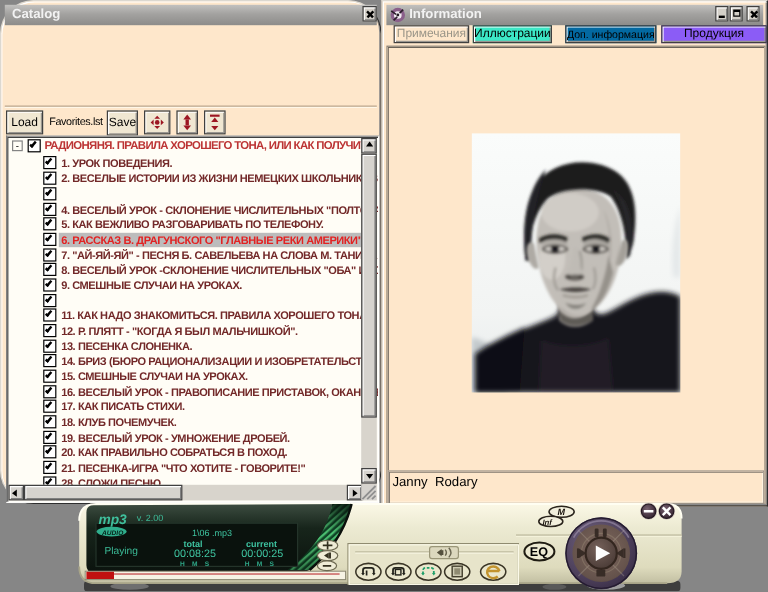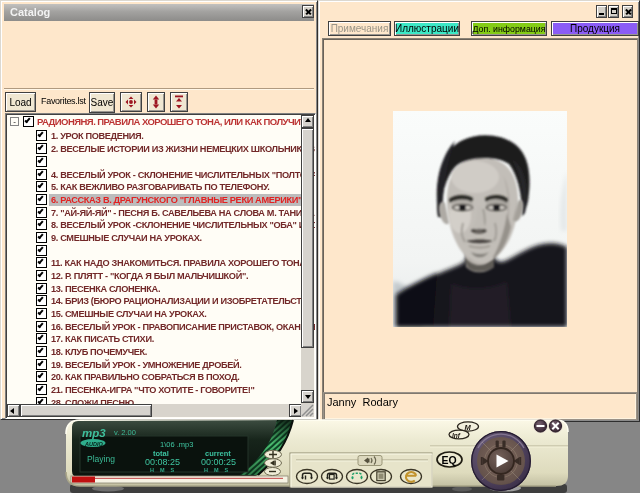--- a/index.html
+++ b/index.html
@@ -30,21 +30,21 @@
 .sbtn{position:absolute;background:#d6d3ce;border:1px solid #404040;
   box-shadow:inset 1px 1px 0 #fff, inset -1px -1px 0 #808080;}
 .arr{position:absolute;width:0;height:0;border:3px solid transparent;}
 .btn98{position:absolute;background:#f0e7d2;border:1px solid #404040;
   box-shadow:inset 1px 1px 0 #fff, inset -1px -1px 0 #9a9690;
   font-size:10px;color:#000;text-align:center;white-space:nowrap;overflow:hidden;}
 </style>
 </head>
 <body>
 
-<div class="win" id="catwin" style="left:0;top:0;width:318px;height:420px;">
+<div class="win" id="catwin" style="left:0;top:0;width:318px;height:420px;border-radius:28px;">
   <div class="tbar"><span style="margin-left:6px;">Catalog</span></div>
   <div class="tbtn" style="right:3px;top:4px;">
     <i style="position:absolute;left:2px;top:5px;width:7px;height:1.6px;background:#000;transform:rotate(45deg);"></i>
     <i style="position:absolute;left:2px;top:5px;width:7px;height:1.6px;background:#000;transform:rotate(-45deg);"></i>
   </div>
 
   <div class="abs" style="left:3px;top:87px;right:3px;height:2px;
        border-top:1px solid #b09a80;border-bottom:1px solid #fff7e8;"></div>
   <div class="btn98" style="left:4px;top:91px;width:31px;height:20px;line-height:19px;">Load</div>
   <div class="abs" style="left:40px;top:95px;font-size:9px;letter-spacing:-0.3px;color:#000;width:47px;overflow:hidden;white-space:nowrap;">Favorites.lst</div>
@@ -187,34 +187,43 @@
 
   <div class="abs" style="right:1px;bottom:1px;width:13px;height:13px;background:#d6d3ce;"></div>
   <svg class="abs" style="right:1px;bottom:1px;" width="13" height="13">
     <path d="M12,1 L1,12 M12,5 L5,12 M12,9 L9,12" stroke="#909090" stroke-width="1.5" fill="none"></path>
   </svg>
 
   </div>
 </div>
 
 <div class="win" id="infwin" style="left:318px;top:0;width:322px;height:422px;">
+  <div class="tbar">
+    <svg class="abs" style="left:3px;top:2px;" width="13" height="13" viewBox="0 0 13 13">
+      <circle cx="6.5" cy="6.5" r="6" fill="#8a5f8a"></circle>
+      <circle cx="6.5" cy="6.5" r="3.2" fill="#f2ecf2"></circle>
+      <circle cx="6.5" cy="6.5" r="1.2" fill="#231a23"></circle>
+      <path d="M1,3 L5,6 M11,2 L8,5 M3,11 L6,8" stroke="#2c1e2c" stroke-width="1.4"></path>
+    </svg>
+    <span style="margin-left:19px;">Information</span>
+  </div>
   <div class="tbtn" style="left:277px;top:4px;width:11px;">
     <i style="position:absolute;left:2px;bottom:2px;width:5px;height:2px;background:#000;"></i>
   </div>
   <div class="tbtn" style="left:289px;top:4px;width:11px;">
     <i style="position:absolute;left:2px;top:2px;width:6px;height:6px;border:1px solid #000;border-top-width:2px;"></i>
   </div>
   <div class="tbtn" style="left:303px;top:4px;width:11px;">
     <i style="position:absolute;left:1.5px;top:5px;width:7px;height:1.6px;background:#000;transform:rotate(45deg);"></i>
     <i style="position:absolute;left:1.5px;top:5px;width:7px;height:1.6px;background:#000;transform:rotate(-45deg);"></i>
   </div>
 
   <div class="btn98" style="left:9px;top:20px;width:63px;height:15px;line-height:14px;font-size:10px;color:#9a9588;background:#fee7cb;">Примечания</div>
   <div class="btn98" style="left:75px;top:20px;width:66px;height:15px;line-height:14px;font-size:10px;background:#3ce8c6;">Иллюстрации</div>
-  <div class="btn98" style="left:152px;top:20px;width:76px;height:15px;line-height:14px;font-size:8.8px;background:#84cc16;">Доп. информация</div>
+  <div class="btn98" style="left:152px;top:20px;width:76px;height:15px;line-height:14px;font-size:8.8px;background:#0369a1;">Доп. информация</div>
   <div class="btn98" style="left:232px;top:20px;width:88px;height:15px;line-height:14px;font-size:10px;background:#8b5cf6;">Продукция</div>
 
   <div class="abs" style="left:3px;top:37px;width:316px;height:382px;background:#fee7cb;
        border:1px solid #8a8276;box-shadow:inset 1px 1px 0 #6a6258;"></div>
 
   <div class="abs" id="photo" style="left:74px;top:110px;width:174px;height:216px;">
 <svg width="174" height="216" viewBox="0 0 174 216">
  <defs>
   <filter id="b3" x="-30%" y="-30%" width="160%" height="160%">
             <feGaussianBlur stdDeviation="2"></feGaussianBlur>

